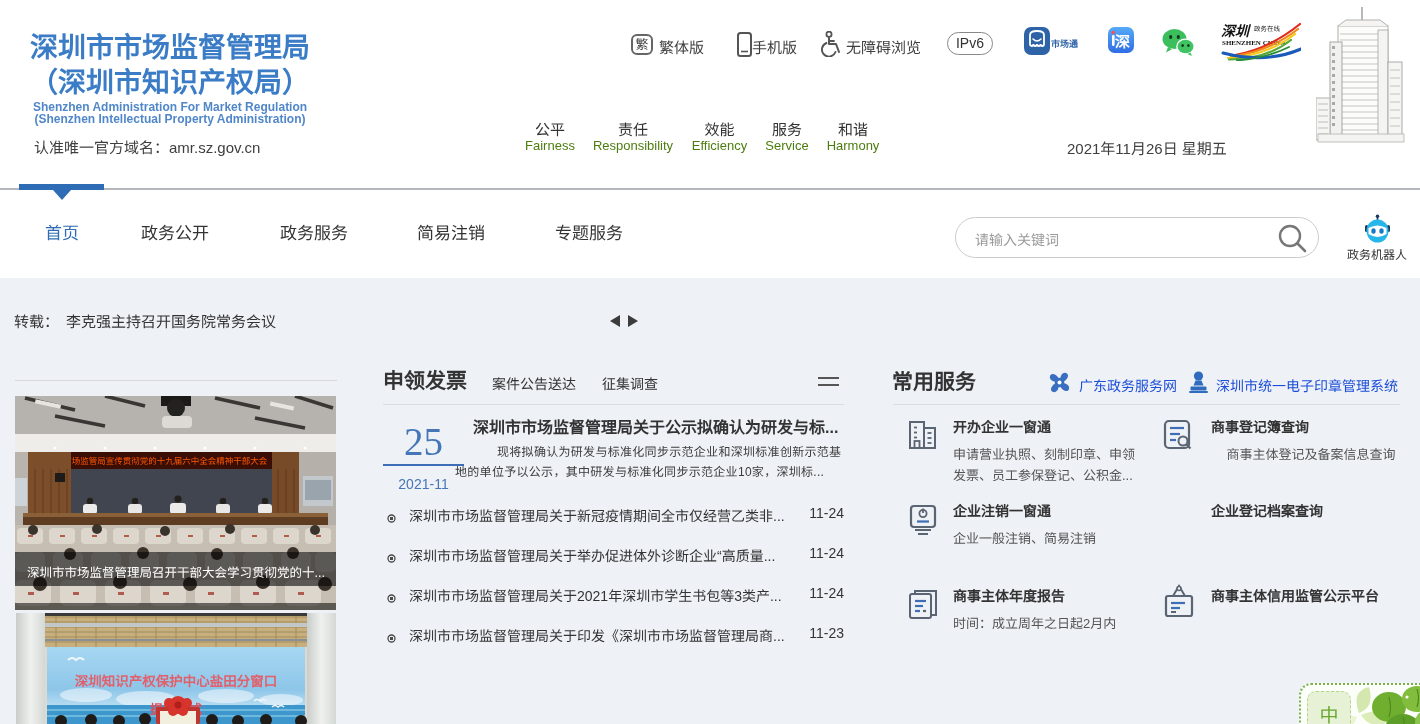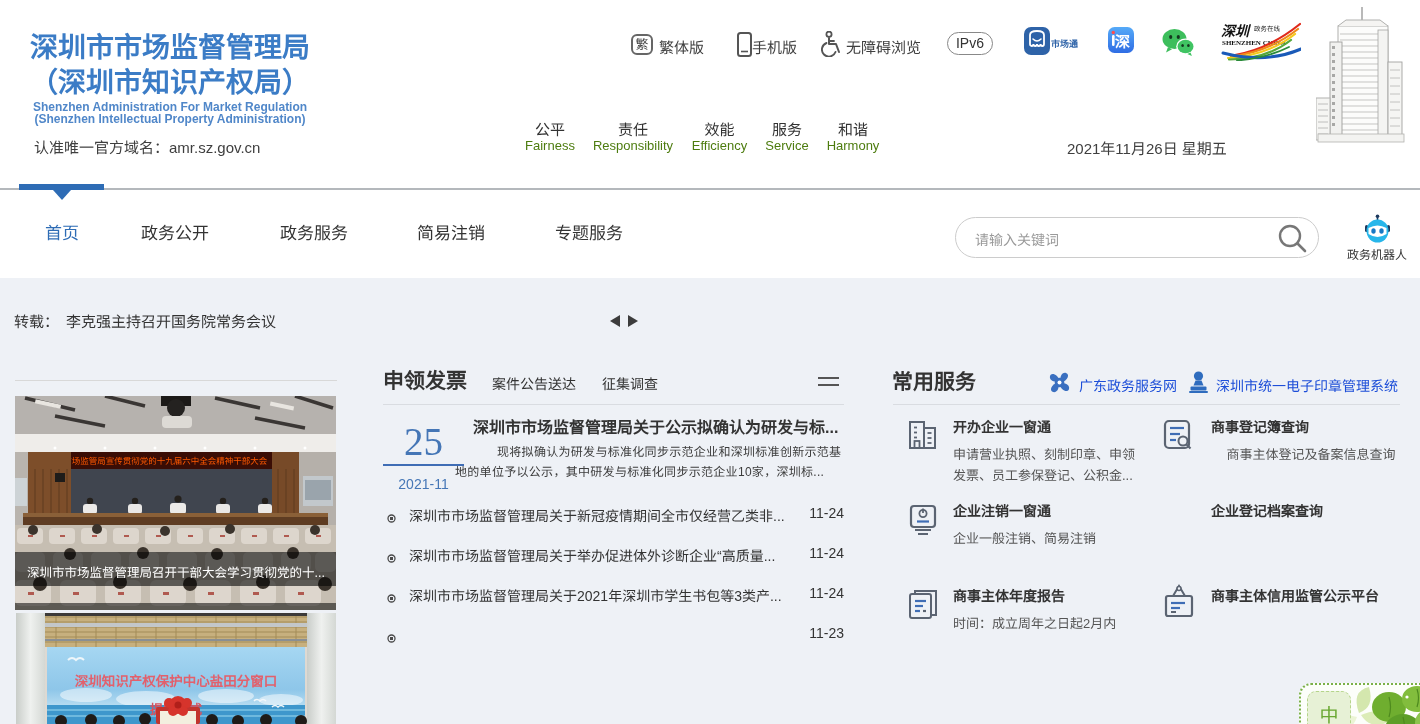--- a/index.html
+++ b/index.html
@@ -496,20 +496,21 @@
         <rect x="3" y="3" width="3" height="3" fill="#4a4a4a"></rect>
       </svg></span>
     <span class="txt">深圳市市场监督管理局关于2021年深圳市学生书包等3类产...</span>
     <span class="dt">11-24</span>
   </div>
 <div class="mrow" style="top:625px;">
     <span class="blt"><svg width="9" height="9" viewBox="0 0 9 9">
         <circle cx="4.5" cy="4.5" r="3.5" fill="none" stroke="#4a4a4a" stroke-width="1.3"></circle>
         <rect x="3" y="3" width="3" height="3" fill="#4a4a4a"></rect>
       </svg></span>
+    <span class="txt">深圳市市场监督管理局关于印发《深圳市市场监督管理局商...</span>
     <span class="dt">11-23</span>
   </div>
 
 <span class="panel-h" style="left:892px;top:365px;">常用服务</span>
 <span class="abs" id="icoFlower" style="left:1047px;top:370px;"><svg width="25" height="25" viewBox="0 0 25 25">
   <g fill="#3a6fc0">
     <path d="M12.5 11 C11 4 4 2 3 6 C2 10 7 13 12.5 11 Z"></path>
     <path d="M14 12.5 C21 11 23 4 19 3 C15 2 12 7 14 12.5 Z"></path>
     <path d="M12.5 14 C14 21 21 23 22 19 C23 15 18 12 12.5 14 Z"></path>
     <path d="M11 12.5 C4 14 2 21 6 22 C10 23 13 18 11 12.5 Z"></path>

